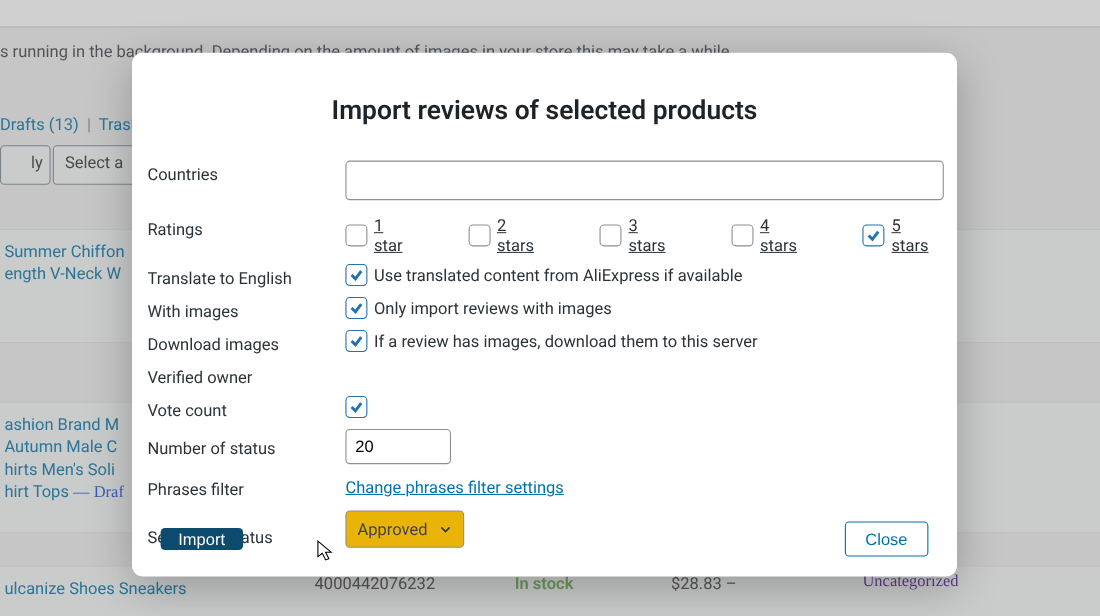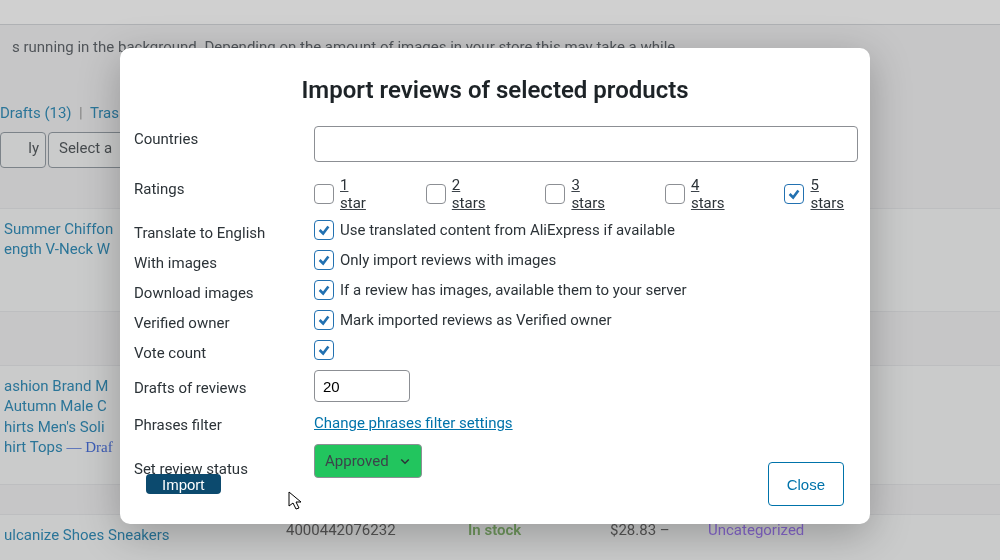--- a/index.html
+++ b/index.html
@@ -1,68 +1,68 @@
 <!DOCTYPE html>
 <html><head>
 <meta charset="utf-8">
 <style>
   html,body{margin:0;padding:0;width:1000px;height:560px;overflow:hidden;
     font-family:-apple-system,BlinkMacSystemFont,"Segoe UI",Roboto,Arial,sans-serif;
     font-size:15px;color:#3c434a;background:#f0f0f1;}
   
   .bg{position:absolute;inset:0;background:#f0f0f1;}
   .bg .overlay{position:absolute;inset:0;background:rgba(120,120,120,0.35);}
-  .bg .line1{position:absolute;left:0;top:38px;color:#3c434a;font-size:15px;margin-left:12px;}
+  .bg .line1{position:absolute;left:0;top:38px;color:#3c434a;font-size:15px;}
   .bg .row2{position:absolute;left:0;top:104px;color:#0073aa;font-size:15px;}
   .bg .pipe{color:#888;}
   .bg .btn{position:absolute;top:132px;height:34px;line-height:30px;
     border:1px solid #7e8993;border-radius:4px;background:#f6f7f7;padding:0 10px;color:#2c3338;}
   .bg .btn.ly{left:0;width:28px;text-align:right;padding-right:6px;}
   .bg .btn.sel{left:48px;width:78px;}
   .bg .row-band{position:absolute;left:0;right:0;background:#f6f7f7;border-top:1px solid #e2e4e7;border-bottom:1px solid #e2e4e7;}
   .bg .prod-link{color:#0073aa;line-height:1.35;}
   .bg .draf{color:#1d4ed8;font-family:Liberation Serif, serif;}
   .bg .r1{top:208px;height:102px;}
   .bg .r2{top:365px;height:118px;}
   .bg .r3{top:514px;height:60px;}
   .bg .pcell{position:absolute;left:0;width:250px;padding:10px 4px;}
   .bg .sku{position:absolute;left:286px;top:6px;color:#444;}
   .bg .stock{position:absolute;left:468px;top:6px;color:#6aa84f;font-weight:600;}
   .bg .price{position:absolute;left:610px;top:6px;color:#444;}
-  .bg .cat{position:absolute;left:708px;top:6px;color:#8b5cf6;}
+  .bg .cat{position:absolute;left:784px;top:6px;color:#4c1d95;font-family:Liberation Serif, serif;}
   .bg .topstrip{position:absolute;top:0;left:0;right:0;height:24px;border-bottom:1px solid #ccd0d4;background:#fff;}
 
   
   .modal{position:absolute;left:120px;top:48px;width:750px;height:476px;
     background:#fff;border-radius:10px;box-shadow:0 10px 40px rgba(0,0,0,0.25);}
-  .modal h2{margin:4px;text-align:center;font-size:24px;font-weight:600;color:#1d2327;
+  .modal h2{margin:14px;text-align:center;font-size:24px;font-weight:600;color:#1d2327;
     padding:24px 0 18px;}
   .form{padding:0 14px;}
   .frow{display:flex;align-items:flex-start;margin-bottom:8px;}
   .frow .lab{width:180px;flex:0 0 180px;padding-top:4px;color:#2c3338;font-size:15px;}
   .frow .val{flex:1;}
   .countries-input{width:100%;height:34px;border:1px solid #8c8f94;border-radius:4px;background:#fff;}
   .stars{display:flex;gap:48px;align-items:center;flex-wrap:nowrap;text-decoration:underline;}
   .ck{display:inline-flex;align-items:center;gap:6px;color:#2c3338;}
   .ck .box{width:18px;height:18px;border:1.5px solid #8c8f94;border-radius:4px;background:#fff;
     display:inline-flex;align-items:center;justify-content:center;flex:0 0 18px;}
   .ck.checked .box{border-color:#2271b1;}
   .ck.checked .box svg{display:block;}
   .ck .box svg{display:none;width:14px;height:14px;stroke:#2271b1;stroke-width:3;fill:none;}
   .numbox{width:78px;height:30px;border:1px solid #8c8f94;border-radius:4px;padding:0 8px;font-size:15px;}
   .link{color:#0073aa;text-decoration:underline;cursor:pointer;}
   .select{display:inline-flex;align-items:center;gap:10px;height:32px;
-    border:1px solid #8c8f94;border-radius:4px;padding:0 10px;background:#22c55e;cursor:pointer;}
+    border:1px solid #8c8f94;border-radius:4px;padding:0 10px;background:#eab308;cursor:pointer;}
   .select svg{width:12px;height:12px;stroke:#2c3338;stroke-width:2;fill:none;}
   .modal-footer{position:absolute;left:26px;right:26px;bottom:18px;display:flex;
     justify-content:space-between;align-items:center;}
   .btn-primary{background:#0c4a6e;color:#fff;border:none;border-radius:4px;
     height:20px;padding:0 16px;font-size:15px;cursor:pointer;}
   .btn-secondary{background:#fff;color:#0073aa;border:1.5px solid #0073aa;border-radius:4px;
-    height:44px;padding:0 18px;font-size:15px;cursor:pointer;}
+    height:32px;padding:0 18px;font-size:15px;cursor:pointer;}
   .cursor{position:absolute;left:166px;bottom:8px;pointer-events:none;}
   .cursor svg{width:20px;height:22px;}
 </style>
 </head>
 <body>
 
 <div class="bg">
   <div class="topstrip"></div>
   <div class="line1">s running in the background. Depending on the amount of images in your store this may take a while.</div>
   <div class="row2">
@@ -159,49 +159,41 @@
     </div>
 
     <div class="frow">
       <div class="lab">Download images</div>
       <div class="val"><span class="ck checked">
             <span class="box">
               <svg viewBox="0 0 16 16">
                 <polyline points="3 8 7 12 13 4"></polyline>
               </svg>
             </span>
-            <span>If a review has images, available them to your server</span>
+            <span>If a review has images, download them to this server</span>
           </span></div>
     </div>
 
     <div class="frow">
       <div class="lab">Verified owner</div>
-      <div class="val"><span class="ck checked">
-            <span class="box">
-              <svg viewBox="0 0 16 16">
-                <polyline points="3 8 7 12 13 4"></polyline>
-              </svg>
-            </span>
-            <span>Mark imported reviews as Verified owner</span>
-          </span></div>
     </div>
 
     <div class="frow">
       <div class="lab">Vote count</div>
       <div class="val"><span class="ck checked">
             <span class="box">
               <svg viewBox="0 0 16 16">
                 <polyline points="3 8 7 12 13 4"></polyline>
               </svg>
             </span>
           </span></div>
     </div>
 
     <div class="frow" style="align-items:center;margin-top:6px">
-      <div class="lab">Drafts of reviews</div>
+      <div class="lab">Number of status</div>
       <div class="val"><input class="numbox" value="20" style=""></div>
     </div>
 
     <div class="frow" style="align-items:center;margin-top:10px">
       <div class="lab">Phrases filter</div>
       <div class="val"><span class="link">Change phrases filter settings</span></div>
     </div>
 
     <div class="frow" style="align-items:flex-end;margin-top:10px">
       <div class="lab">Set review status</div>

